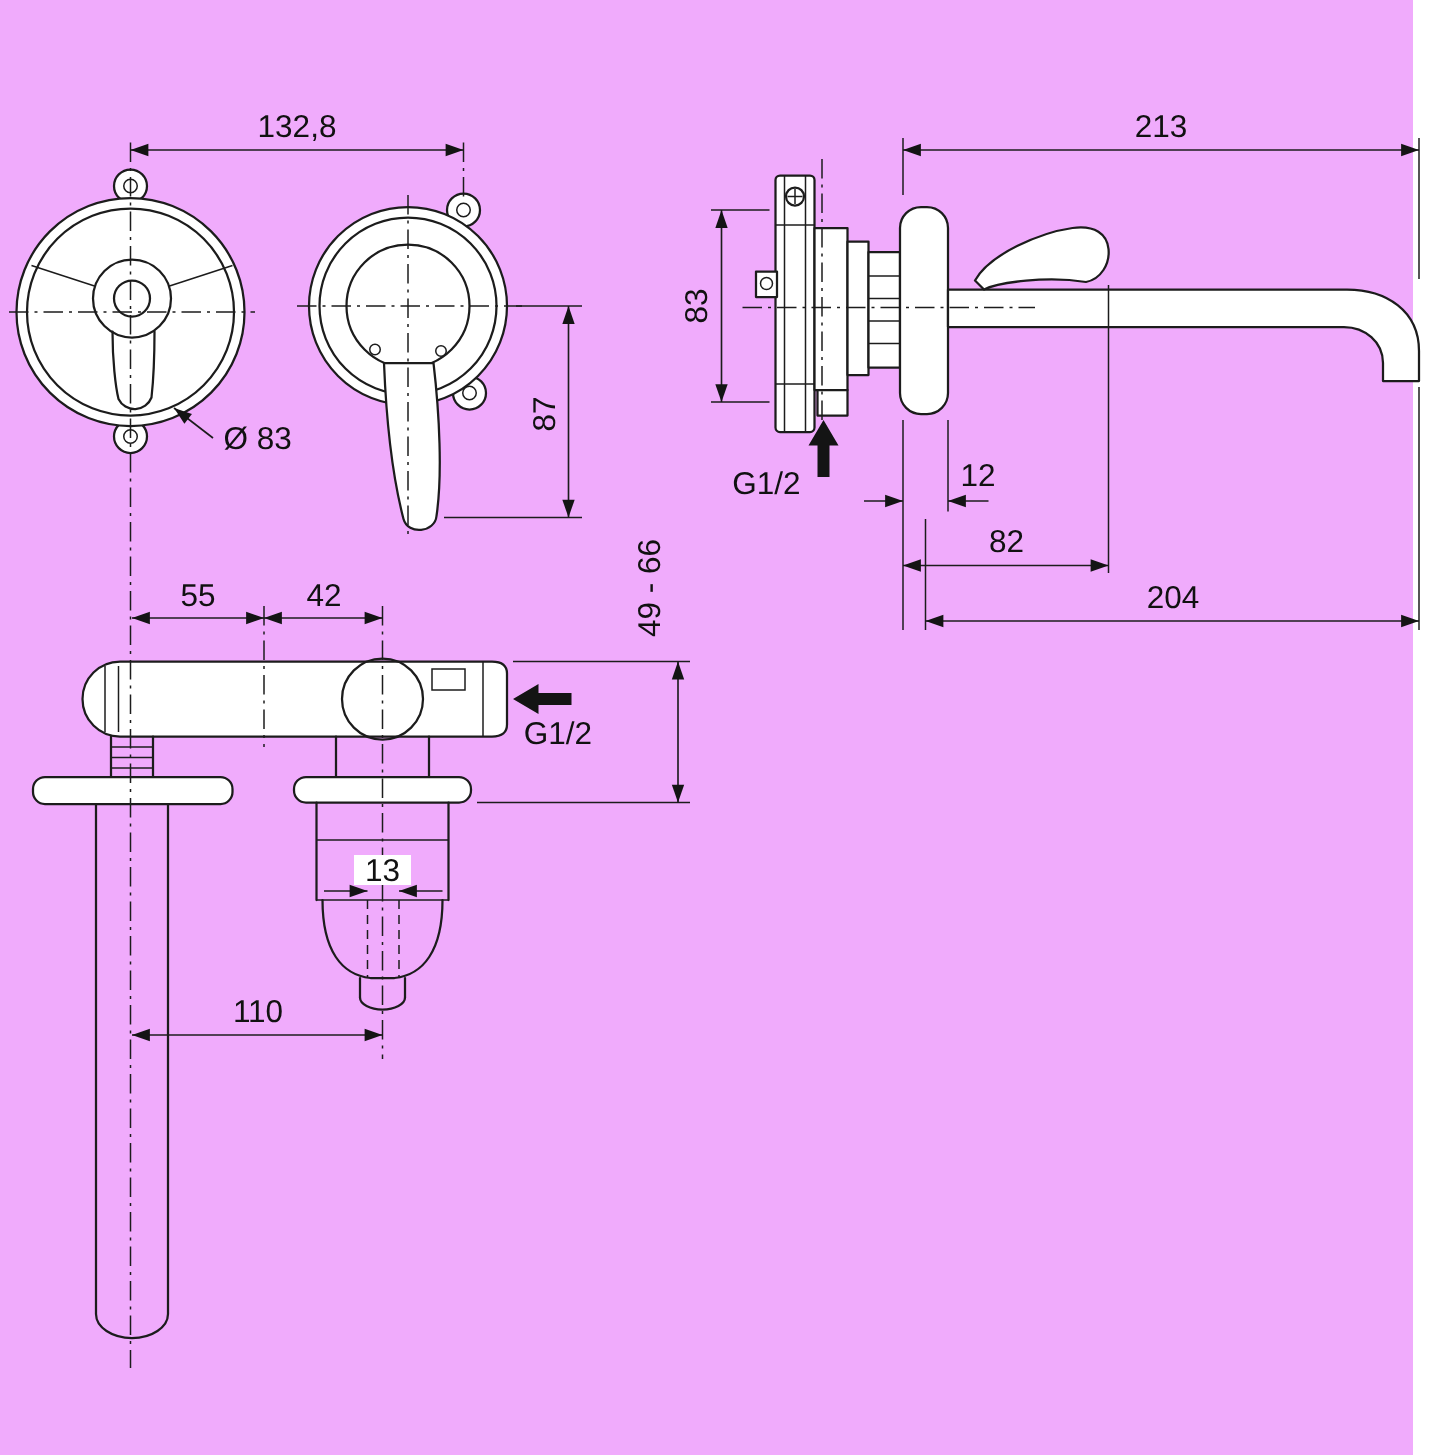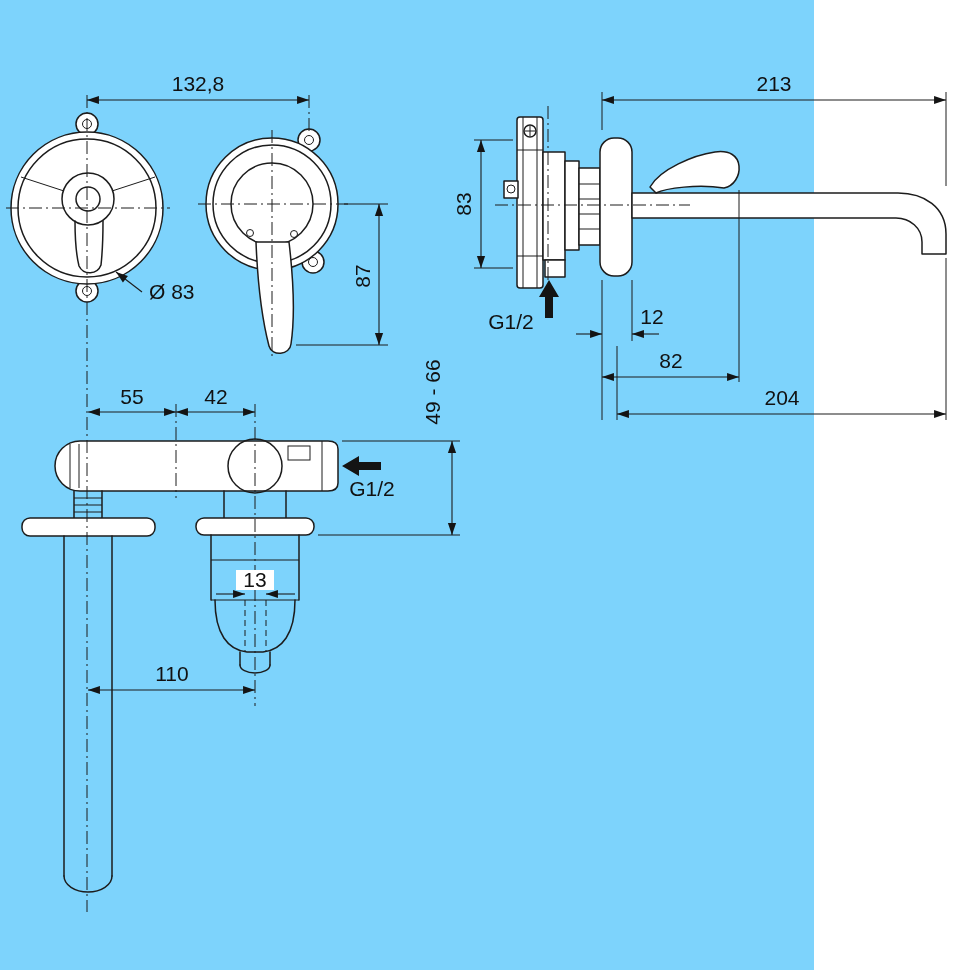--- a/index.html
+++ b/index.html
@@ -1,16 +1,16 @@
 <!DOCTYPE html>
 <html><head>
 <meta charset="utf-8">
 <style>
   html,body{margin:0;padding:0;background:#ffffff;}
-  .canvas{width:814px;height:970px;background:#7dd3fc;position:relative;font-family:"Liberation Sans",sans-serif;}
+  .canvas{width:942px;height:970px;background:#f0abfc;position:relative;font-family:"Liberation Sans",sans-serif;}
   .obj{fill:none;stroke:#1c1c1c;stroke-width:1.5;stroke-linecap:round;stroke-linejoin:round;}
   .objf{fill:#ffffff;stroke:#1c1c1c;stroke-width:1.5;stroke-linejoin:round;}
   .thin{fill:none;stroke:#1c1c1c;stroke-width:1;}
   .hid{stroke-dasharray:6 4;}
   .dim{fill:none;stroke:#1c1c1c;stroke-width:1.1;}
   .cl{fill:none;stroke:#1c1c1c;stroke-width:1;stroke-dasharray:13 4 2 4;}
   .solid{fill:#141414;stroke:none;}
   text.dimtxt{font-size:21px;fill:#111;}
   .bg{fill:#ffffff;stroke:none;}
 </style>

